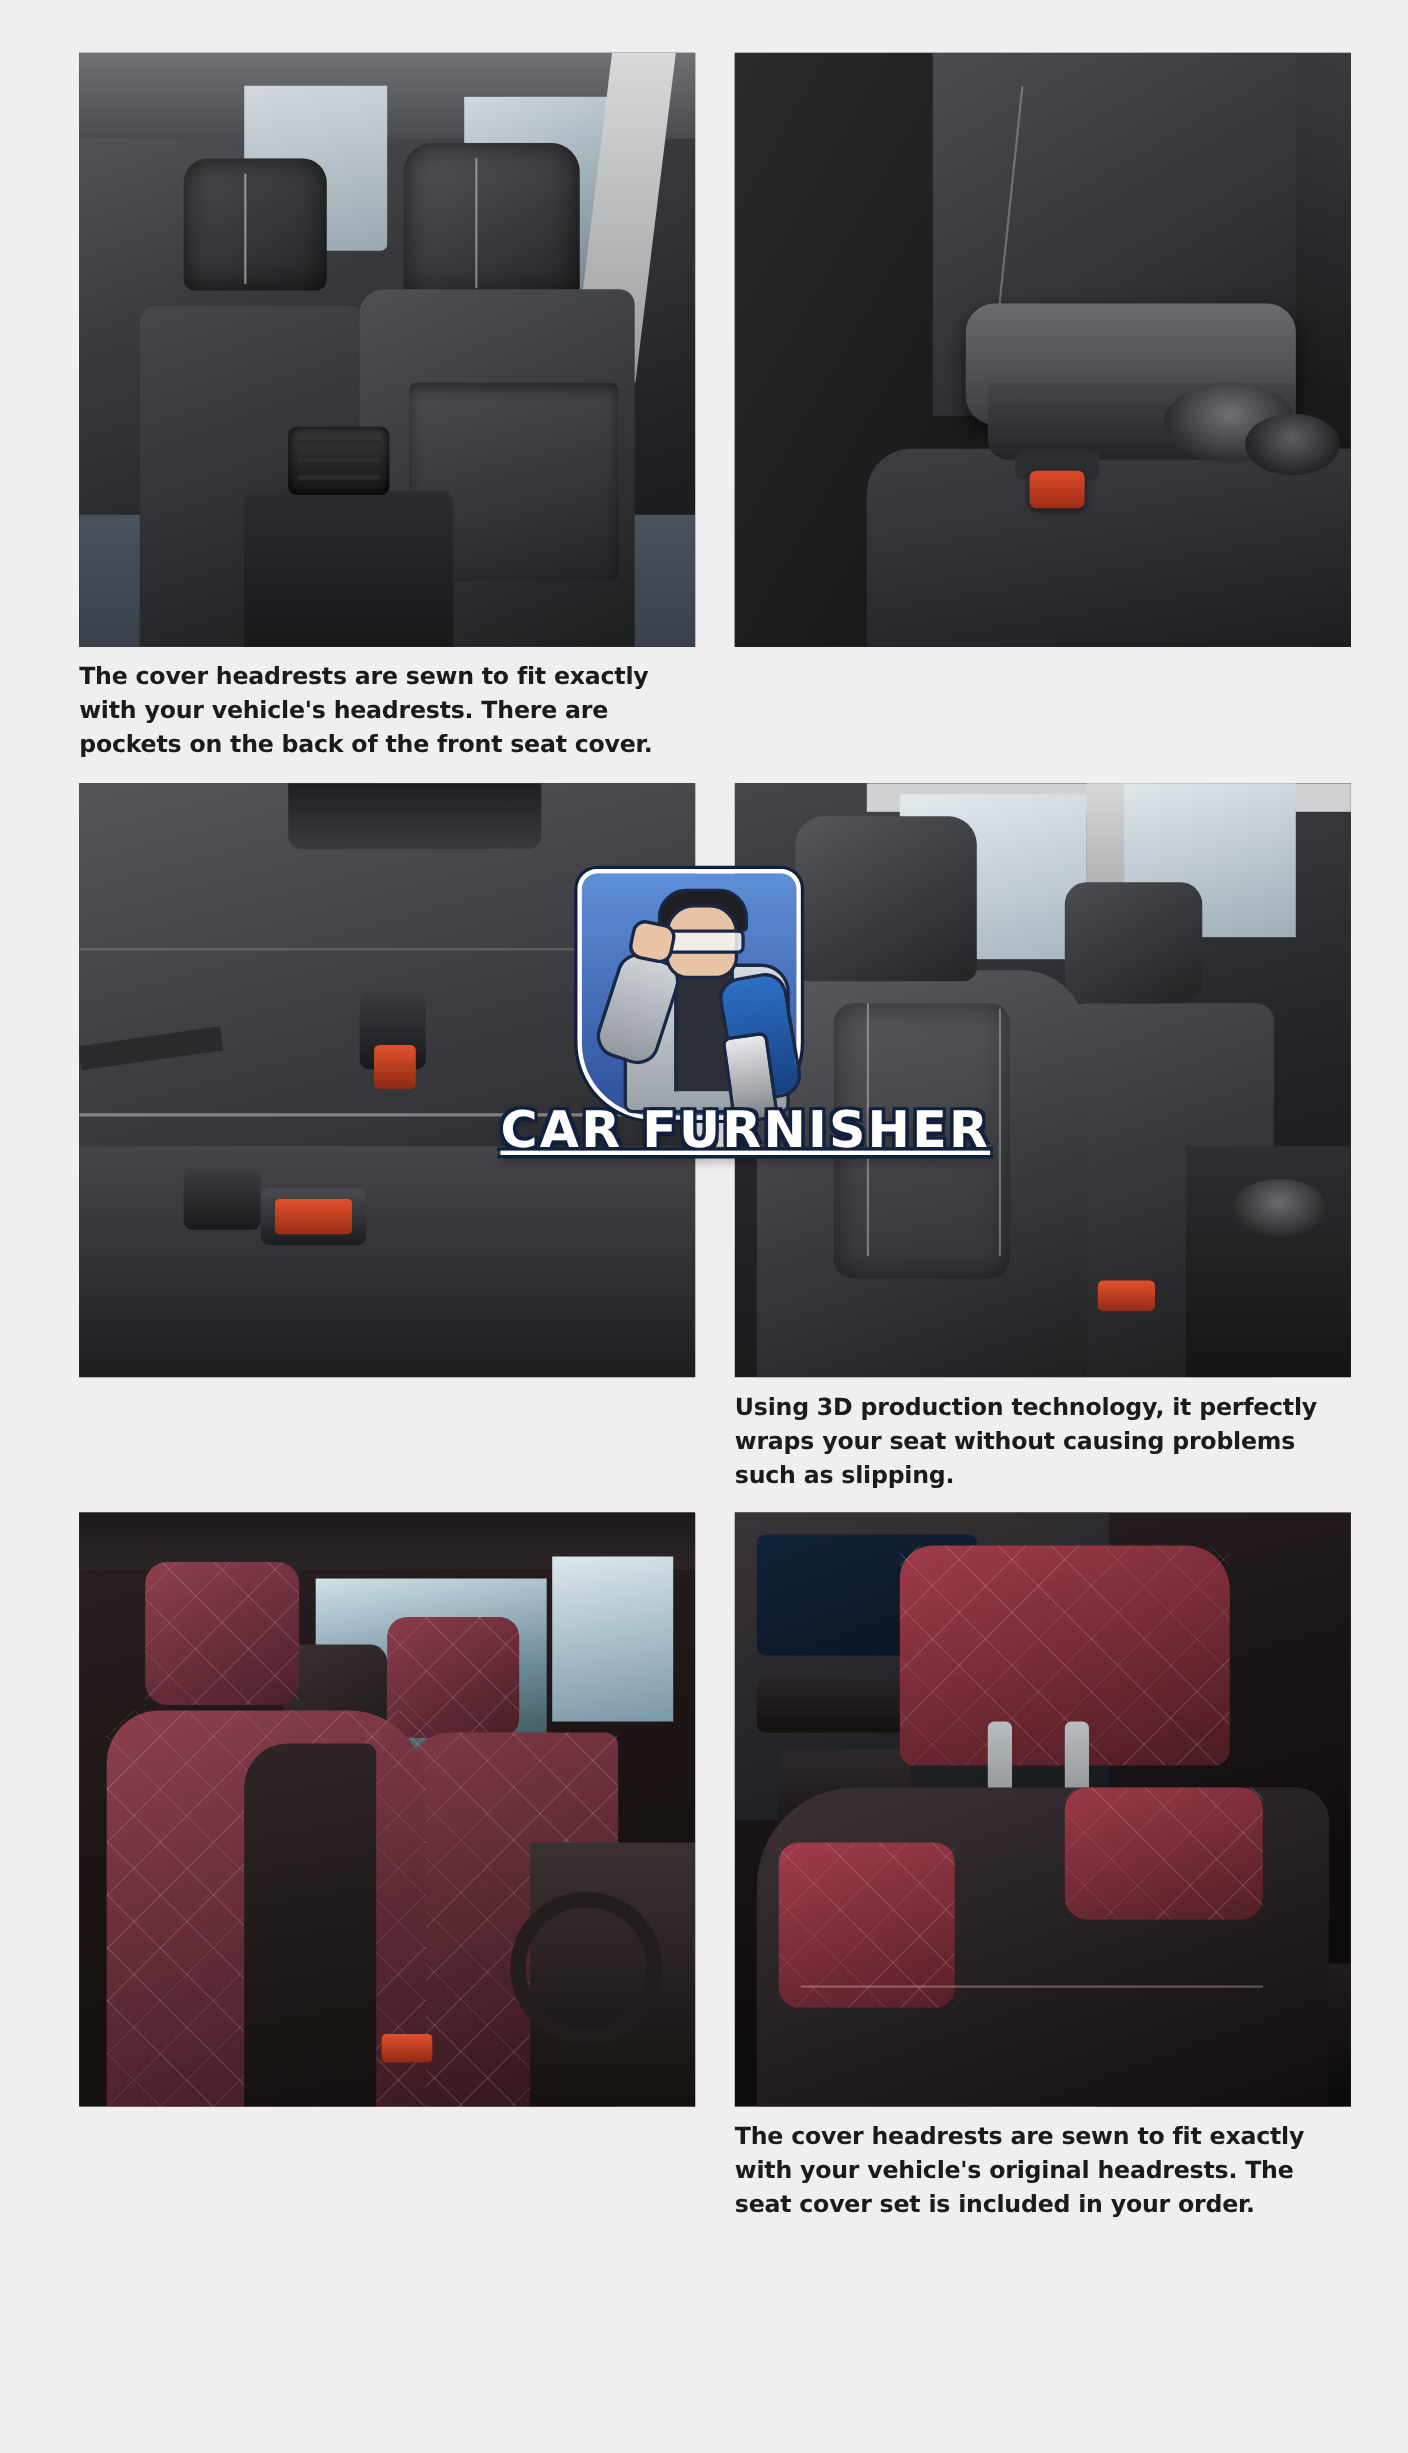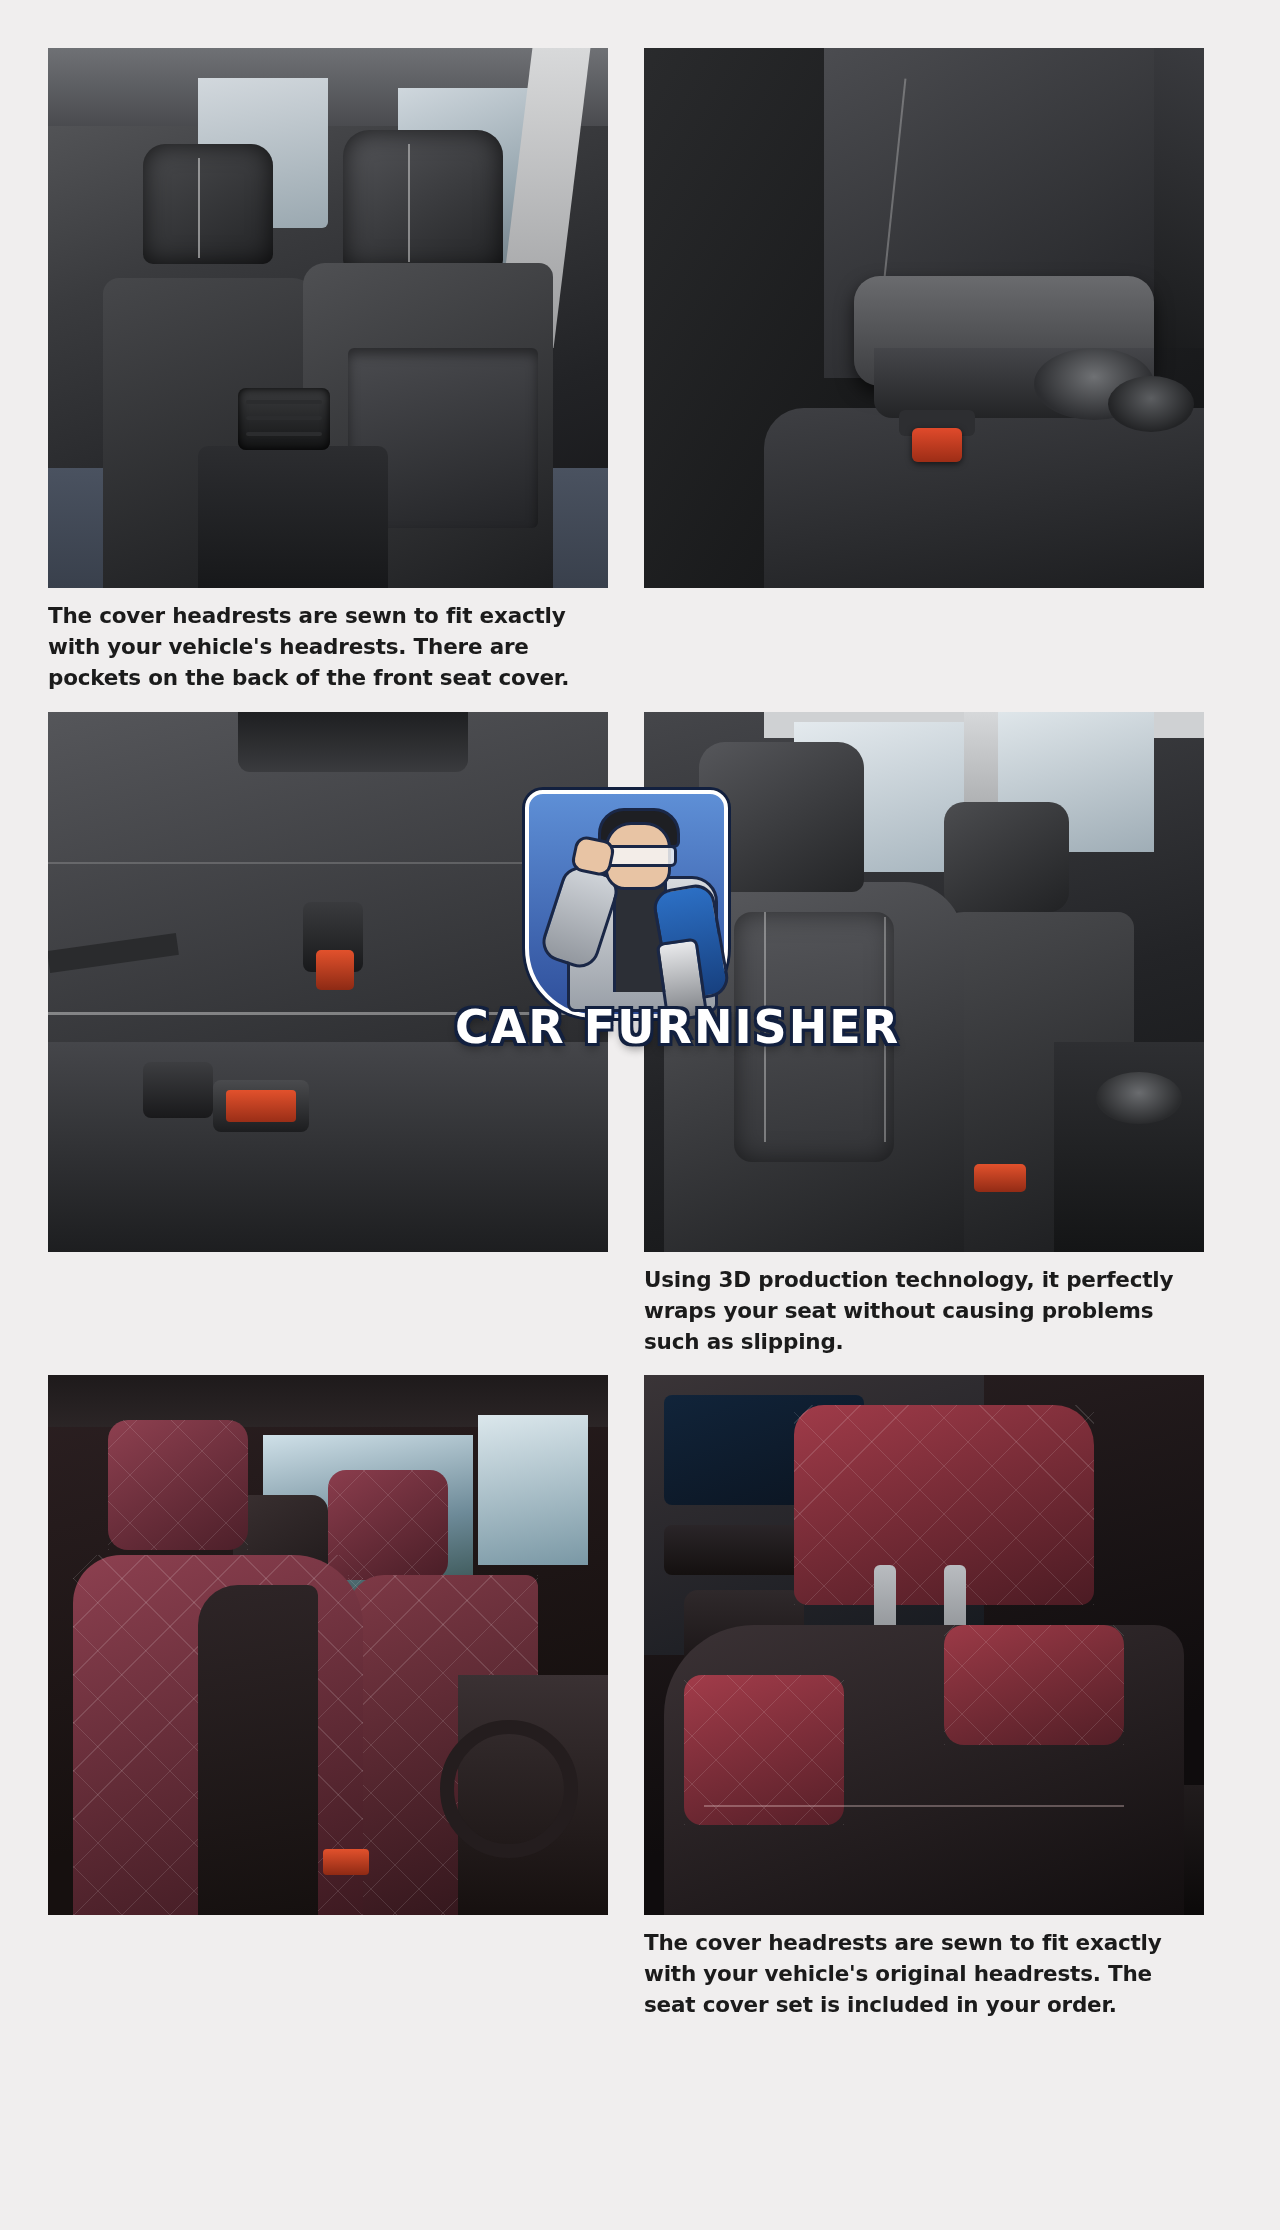--- a/index.html
+++ b/index.html
@@ -13,21 +13,21 @@
     font-family: "Liberation Sans", sans-serif;
     position: relative;
     overflow: hidden;
   }
   .page {
     width: 1280px;
     height: 2230px;
     position: relative;
     background: #f0eeee;
     box-sizing: border-box;
-    padding: 48px 48px;
+    padding: 48px 72px;
   }
   .grid {
     display: grid;
     grid-template-columns: 560px 560px;
     column-gap: 36px;
     row-gap: 0px;
     position: relative;
   }
   .cell {
     display: block;
@@ -226,20 +226,21 @@
     font-family: "DejaVu Sans", sans-serif;
     font-weight: bold;
     font-size: 46px;
     letter-spacing: 2px;
     color: #ffffff;
     text-shadow:
       -3px -3px 0 #12203f, 3px -3px 0 #12203f,
       -3px 3px 0 #12203f, 3px 3px 0 #12203f,
       0 5px 10px rgba(0,0,0,.45);
     white-space: nowrap;
+    text-decoration: underline;
   }
 </style>
 </head>
 <body>
 
 <div class="page">
   <div class="grid">
 
     <div class="cell">
       <div class="photo">

